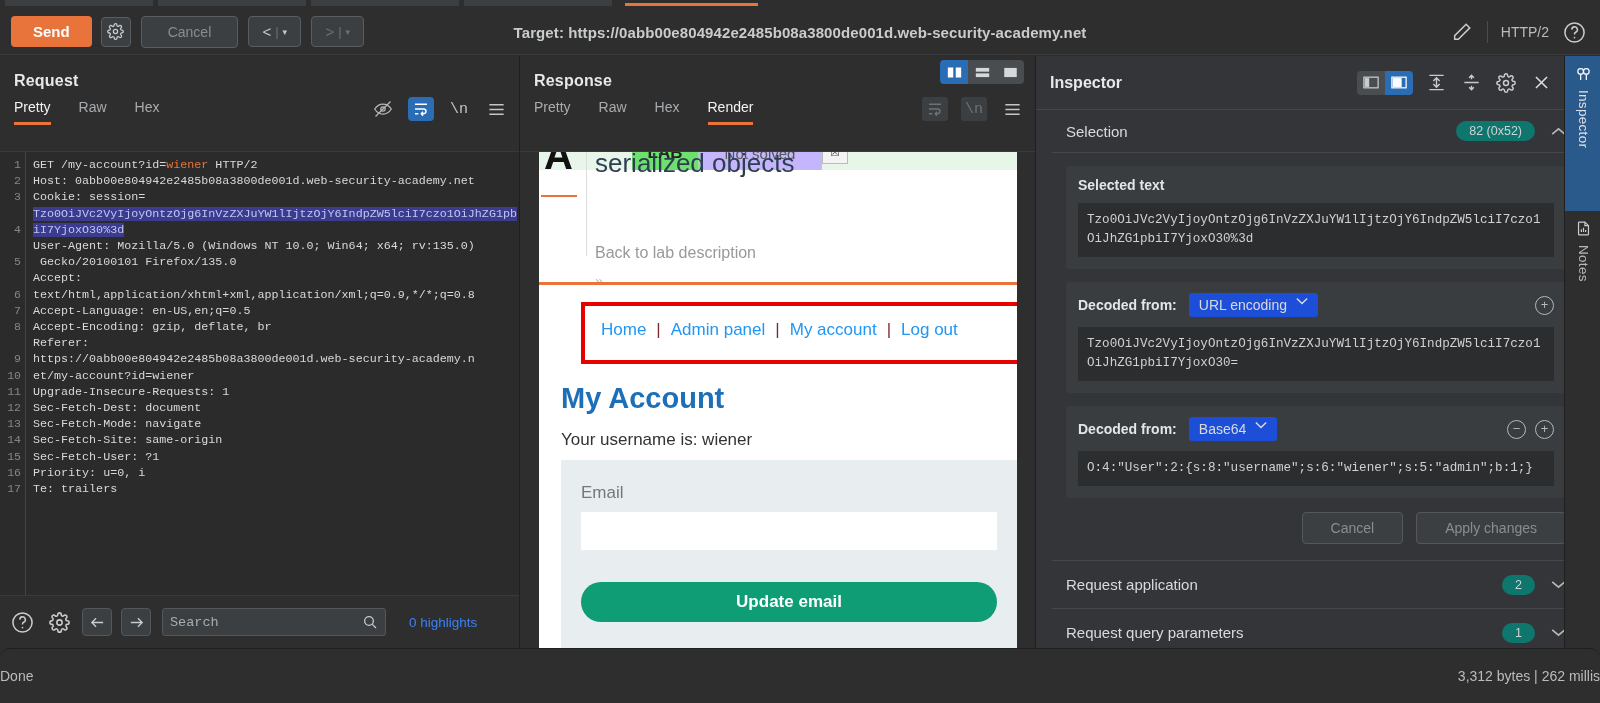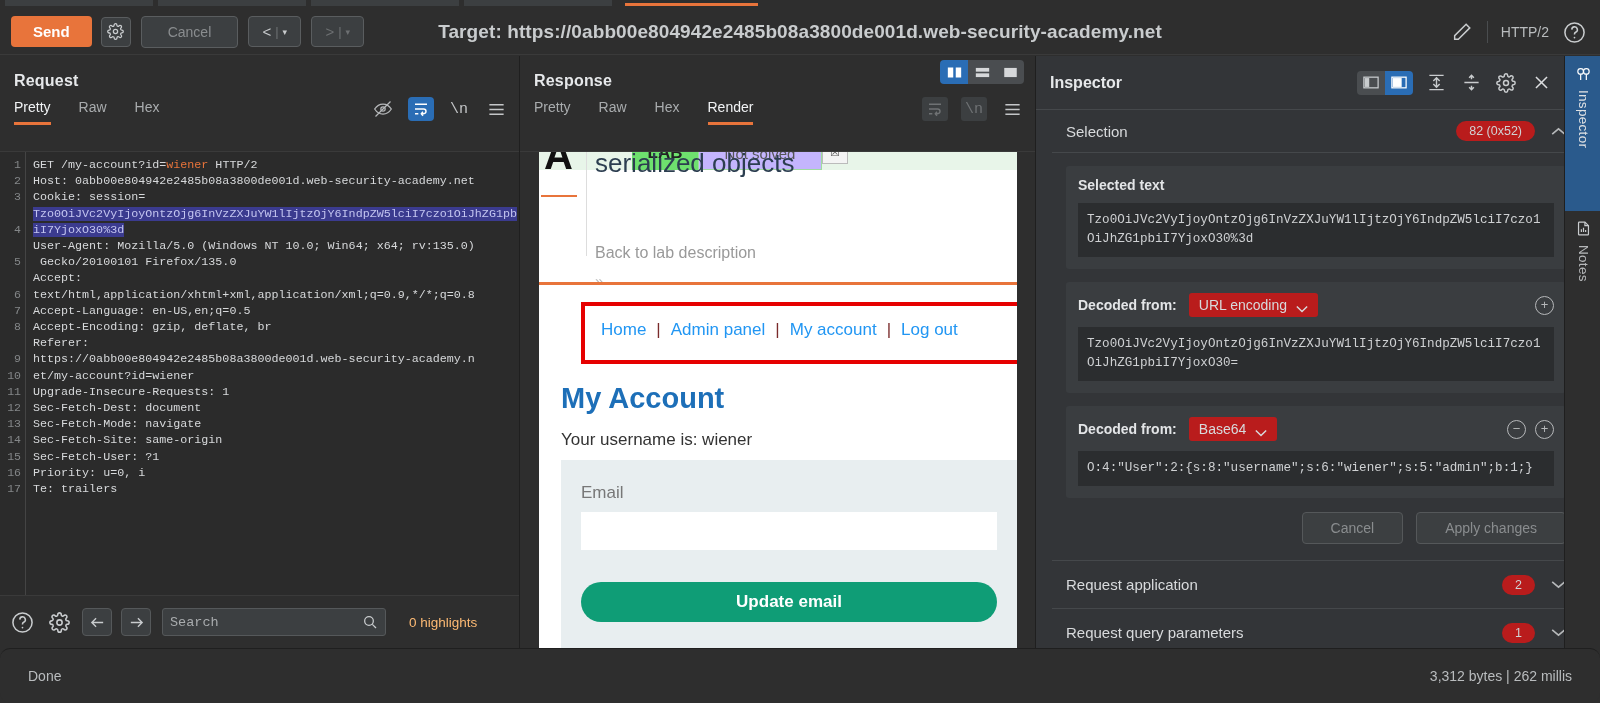--- a/index.html
+++ b/index.html
@@ -27,21 +27,21 @@
                 color:#8a8d8f; font-size:14px; padding:7px 26px; cursor:default; }
   .btn-nav { margin-left:10px; background:#3c3f41; border:1px solid #5a5d5f; border-radius:4px;
              height:31px; min-width:53px; display:flex; align-items:center; justify-content:center;
              color:#c9ccce; font-size:15px; cursor:pointer; gap:4px; }
   .btn-nav.dim { color:#6d7072; }
   .btn-nav .sep { color:#6d7072; font-size:13px; }
   .btn-nav .car { font-size:9px; }
 
   .target-wrap { position:absolute; left:0; right:0; top:9px; height:46px; display:flex;
                  align-items:center; justify-content:center; pointer-events:none; }
-  .target-txt { color:#c9ccce; font-size:19px; font-weight:bold; letter-spacing:.1px; }
+  .target-txt { color:#c9ccce; font-size:15px; font-weight:bold; letter-spacing:.1px; }
   .tb-right { position:absolute; right:14px; top:9px; height:46px; display:flex; align-items:center; gap:13px; }
   .vline { width:1px; height:22px; background:#4a4d4f; }
   .http2 { color:#b9bcbe; font-size:14px; }
 
   
   .pane { position:absolute; top:56px; background:#2e2e2e; }
   #reqPane  { left:0;    width:519px; height:592px; }
   #respPane { left:520px; width:515px; height:592px; }
   #inspPane { left:1036px; width:528px; height:592px; background:#333538; }
   .vsplit { position:absolute; top:56px; width:1px; height:592px; background:#1f1f1f; }
@@ -70,21 +70,21 @@
   .reqbottom { position:absolute; left:0; bottom:0; width:100%; height:53px; background:#2e2e2e;
                border-top:1px solid #3a3a3a; display:flex; align-items:center; padding-left:8px; gap:9px; }
   .rb-ic { width:28px; height:28px; display:flex; align-items:center; justify-content:center; cursor:pointer; }
   .rb-btn { width:30px; height:28px; background:#3c3f41; border:1px solid #55585a; border-radius:4px;
             display:flex; align-items:center; justify-content:center; cursor:pointer; color:#c9ccce; }
   .searchbox { width:224px; height:28px; background:#3c3f41; border:1px solid #55585a; border-radius:3px;
                display:flex; align-items:center; padding:0 7px; margin-left:2px; }
   .searchbox input { flex:1; background:transparent; border:none; outline:none; color:#c9ccce; font-size:13.5px;
                      font-family:Liberation Mono, monospace; }
   .searchbox input::placeholder { color:#a9acae; }
-  .hl { color:#fdba74; font-size:13.5px; margin-left:14px; }
+  .hl { color:#3b82f6; font-size:13.5px; margin-left:14px; }
 
   
   .render { position:absolute; left:0; top:95px; width:100%; bottom:0; background:#2e2e2e; overflow:hidden;
             border-top:1px solid #3a3a3a; }
   .browser { position:absolute; left:19px; top:0; width:478px; bottom:-8px; background:#fff; overflow:hidden; }
   .labbanner { position:absolute; left:0; top:-16px; width:100%; height:34px; background:#e8f5e9;
                display:flex; align-items:center; }
   .labtag { position:absolute; left:93px; top:-16px; width:66px; height:34px; background:#6ee06e;
             color:#222; font-weight:bold; font-size:17px; display:flex; align-items:center; justify-content:center;
             border-radius:0 0 0 0; }
@@ -119,29 +119,29 @@
   .insp-title { color:#e6e8ea; font-size:16px; font-weight:bold; flex:1; }
   .insp-icons { display:flex; align-items:center; gap:11px; }
   .seg { display:flex; border-radius:4px; overflow:hidden; }
   .seg div { width:28px; height:24px; display:flex; align-items:center; justify-content:center; cursor:pointer; }
   .seg .off { background:#4a4d50; }
   .seg .on { background:#2a6db5; }
 
   .insp-body { position:absolute; left:16px; top:54px; width:100%; bottom:0; overflow:hidden; }
   .sect-head { height:43px; display:flex; align-items:center; padding:0 14px; border-bottom:1px solid #45484b; }
   .sect-title { color:#d8dadc; font-size:15px; flex:1; }
-  .pill { background:#b91c1c; color:#d0d2d4; font-size:12.5px; border-radius:10px; padding:3px 13px; }
+  .pill { background:#0f766e; color:#d0d2d4; font-size:12.5px; border-radius:10px; padding:3px 13px; }
   .caret { color:#b6b8ba; font-size:13px; margin-left:16px; cursor:pointer; }
 
   .field { margin:13px 14px 0 14px; background:#3a3d40; border-radius:3px; padding:11px 12px 12px 12px; }
   .field-label { color:#e3e5e7; font-size:14px; font-weight:bold; margin-bottom:10px; }
   .field-row { display:flex; align-items:center; margin-bottom:10px; }
   .field-row .fl { color:#e3e5e7; font-size:14px; font-weight:bold; margin-right:12px; }
-  .select { background:#b91c1c; border-radius:3px; color:#d8dadc; font-size:14px; padding:4px 10px;
-            display:flex; align-items:flex-end; gap:9px; cursor:pointer; }
+  .select { background:#1d4ed8; border-radius:3px; color:#d8dadc; font-size:14px; padding:4px 10px;
+            display:flex; align-items:flex-start; gap:9px; cursor:pointer; }
   .select .cv { font-size:10px; }
   .spacer { flex:1; }
   .circ { width:19px; height:19px; border-radius:50%; border:1.6px solid #b6b8ba; color:#b6b8ba;
           font-size:13px; line-height:16px; text-align:center; margin-left:9px; cursor:pointer; }
   .mono-box { background:#2b2d2f; color:#cfd1d3; font-family:"Liberation Mono", monospace; font-size:12.6px;
               line-height:19px; padding:8px 9px; word-break:break-all; }
   .btnrow { display:flex; justify-content:flex-end; gap:13px; padding:14px 14px 16px 14px; }
   .gbtn { background:#3c3f41; border:1px solid #55585a; border-radius:4px; color:#8a8d8f; font-size:14px;
           padding:7px 28px; cursor:default; }
   .insp-sect { border-top:1px solid #45484b; height:48px; display:flex; align-items:center; padding:0 14px; }
@@ -149,21 +149,21 @@
   
   .rail { position:absolute; right:0; top:56px; width:36px; height:592px; background:#2e2e2e; border-left:1px solid #1f1f1f; }
   .rail-item { width:36px; display:flex; flex-direction:column; align-items:center; justify-content:flex-start;
                padding-top:9px; gap:8px; cursor:pointer; }
   .rail-item.active { background:#2a5a8c; }
   .rail-label { writing-mode:vertical-rl; color:#dfe1e3; font-size:13.5px; letter-spacing:.3px; }
   .rail-item.dim .rail-label { color:#b6b8ba; }
 
   
   .status { position:absolute; left:0; bottom:0; width:1600px; height:55px; background:#2e2e2e;
-            border-top:1px solid #1f1f1f; display:flex; align-items:center; padding:0 28px;border-radius:10px; }
+            border-top:1px solid #1f1f1f; display:flex; align-items:center; padding:0 0;border-radius:10px; }
   .status .l { color:#b9bcbe; font-size:14px; flex:1; }
   .status .r { color:#b9bcbe; font-size:14px; }
 
   svg { display:block; }
 </style>
 </head>
 <body>
 
 <div class="app">
 

